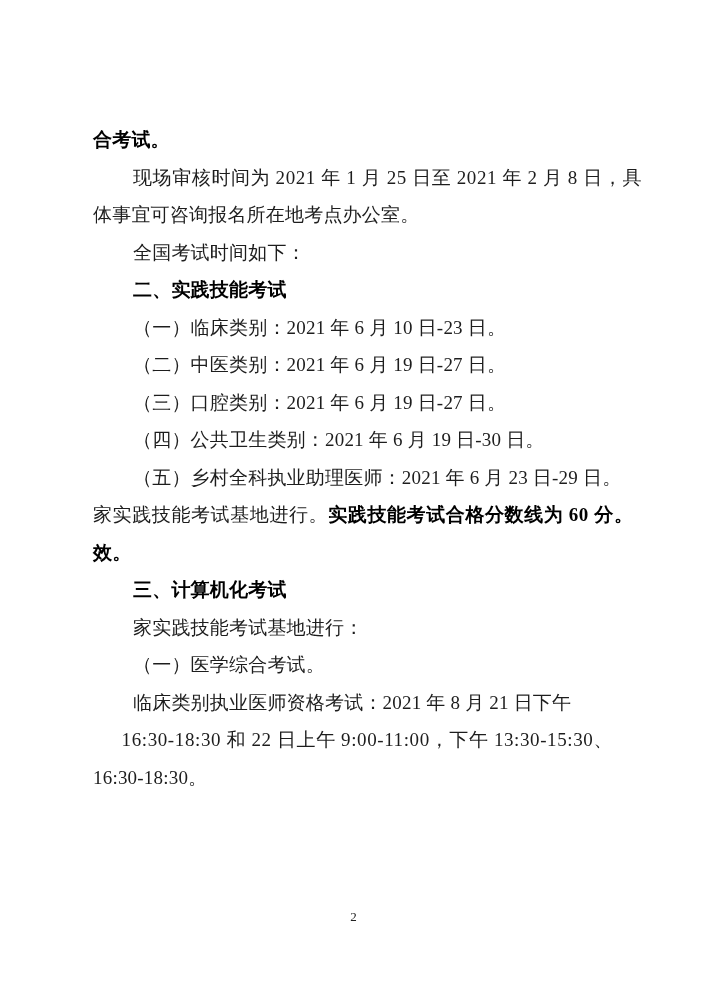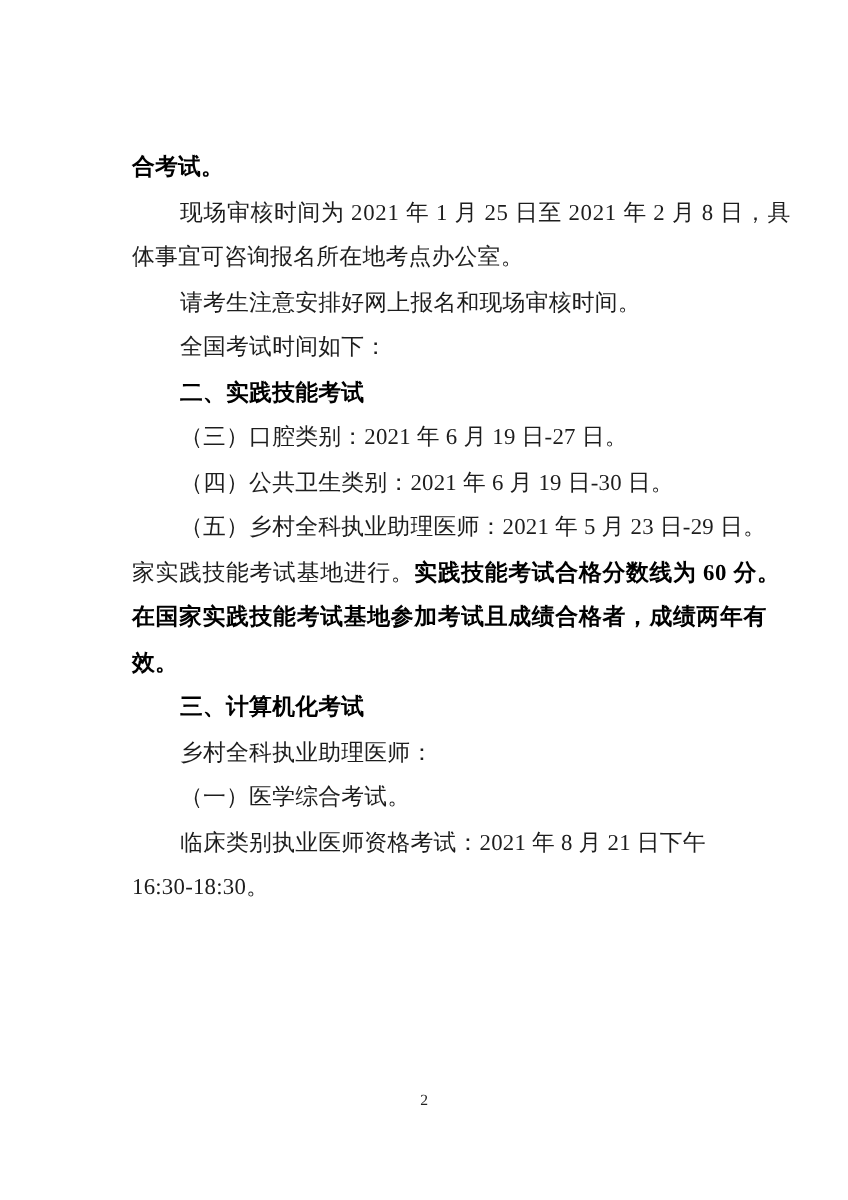--- a/index.html
+++ b/index.html
@@ -22,21 +22,20 @@
     left: 93px;
     top: 121px;
     width: 520px;
   }
   .line {
     height: 37.5px;
     line-height: 37.5px;
     font-size: 19px;
     white-space: nowrap;
     letter-spacing: 0.2px;
-    margin-left: 17px;
   }
   .line.indent {
     padding-left: 40px;
   }
   .line.justify {
     letter-spacing: 0.6px;
     text-align: right;
   }
   span.bold {
     font-weight: 700;
@@ -53,29 +52,30 @@
   }
 </style>
 </head>
 <body>
 
 <div class="page" style="background: rgb(255, 255, 255); color: rgb(29, 29, 29);">
   <div class="doc-body">
       <div class="line"><span class="bold">合考试。</span></div>
       <div class="line indent justify"><span>现场审核时间为 2021 年 1 月 25 日至 2021 年 2 月 8 日，具</span></div>
       <div class="line"><span>体事宜可咨询报名所在地考点办公室。</span></div>
-      <div class="line indent"><span>请考生注意安排好网上报名和现场审核时间。</span></div>
       <div class="line indent"><span>全国考试时间如下：</span></div>
       <div class="line indent"><span class="bold">二、实践技能考试</span></div>
+      <div class="line indent"><span>（一）临床类别：2021 年 6 月 10 日-23 日。</span></div>
+      <div class="line indent"><span>（二）中医类别：2021 年 6 月 19 日-27 日。</span></div>
       <div class="line indent"><span>（三）口腔类别：2021 年 6 月 19 日-27 日。</span></div>
       <div class="line indent"><span>（四）公共卫生类别：2021 年 6 月 19 日-30 日。</span></div>
-      <div class="line indent"><span>（五）乡村全科执业助理医师：2021 年 5 月 23 日-29 日。</span></div>
+      <div class="line indent"><span>（五）乡村全科执业助理医师：2021 年 6 月 23 日-29 日。</span></div>
       <div class="line justify"><span>家实践技能考试基地进行。</span><span class="bold">实践技能考试合格分数线为 60 分。</span></div>
-      <div class="line justify"><span class="bold">在国家实践技能考试基地参加考试且成绩合格者，成绩两年有</span></div>
       <div class="line"><span class="bold">效。</span></div>
       <div class="line indent"><span class="bold">三、计算机化考试</span></div>
-      <div class="line indent"><span>乡村全科执业助理医师：</span></div>
+      <div class="line indent"><span>家实践技能考试基地进行：</span></div>
       <div class="line indent"><span>（一）医学综合考试。</span></div>
       <div class="line indent"><span>临床类别执业医师资格考试：2021 年 8 月 21 日下午</span></div>
+      <div class="line justify"><span>16:30-18:30 和 22 日上午 9:00-11:00，下午 13:30-15:30、</span></div>
       <div class="line"><span>16:30-18:30。</span></div>
     </div>
   <div class="page-number">2</div>
 </div>
 
 </body></html>

